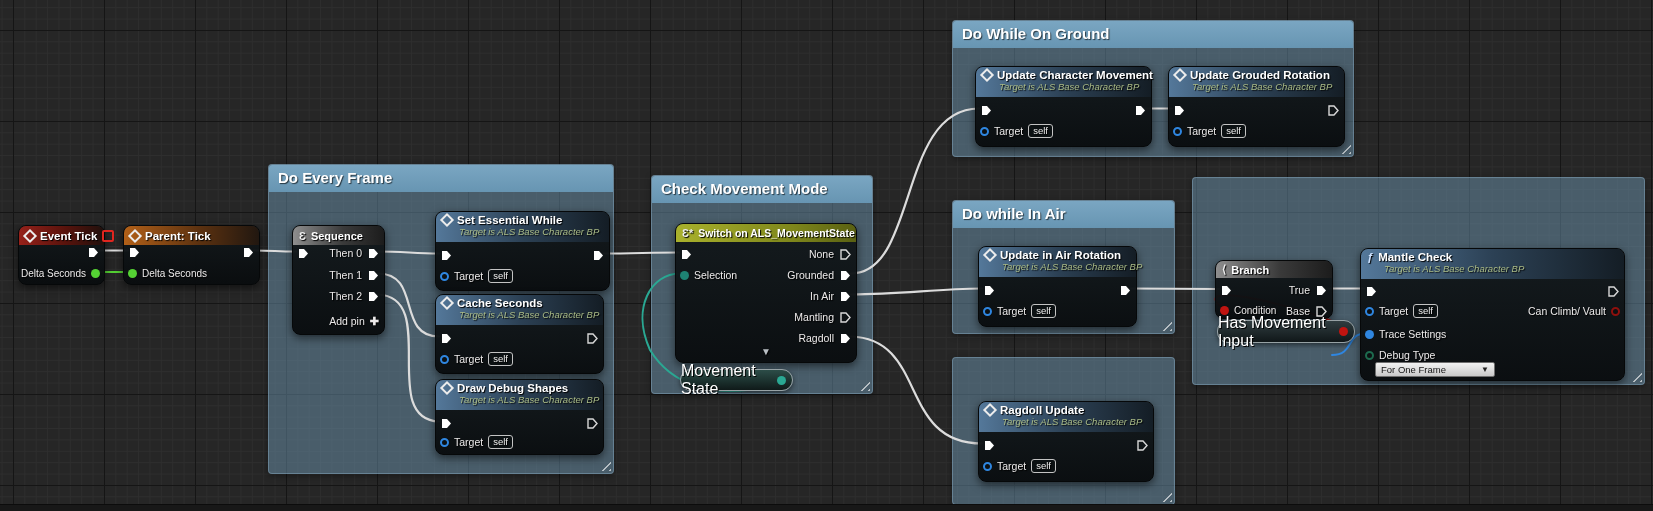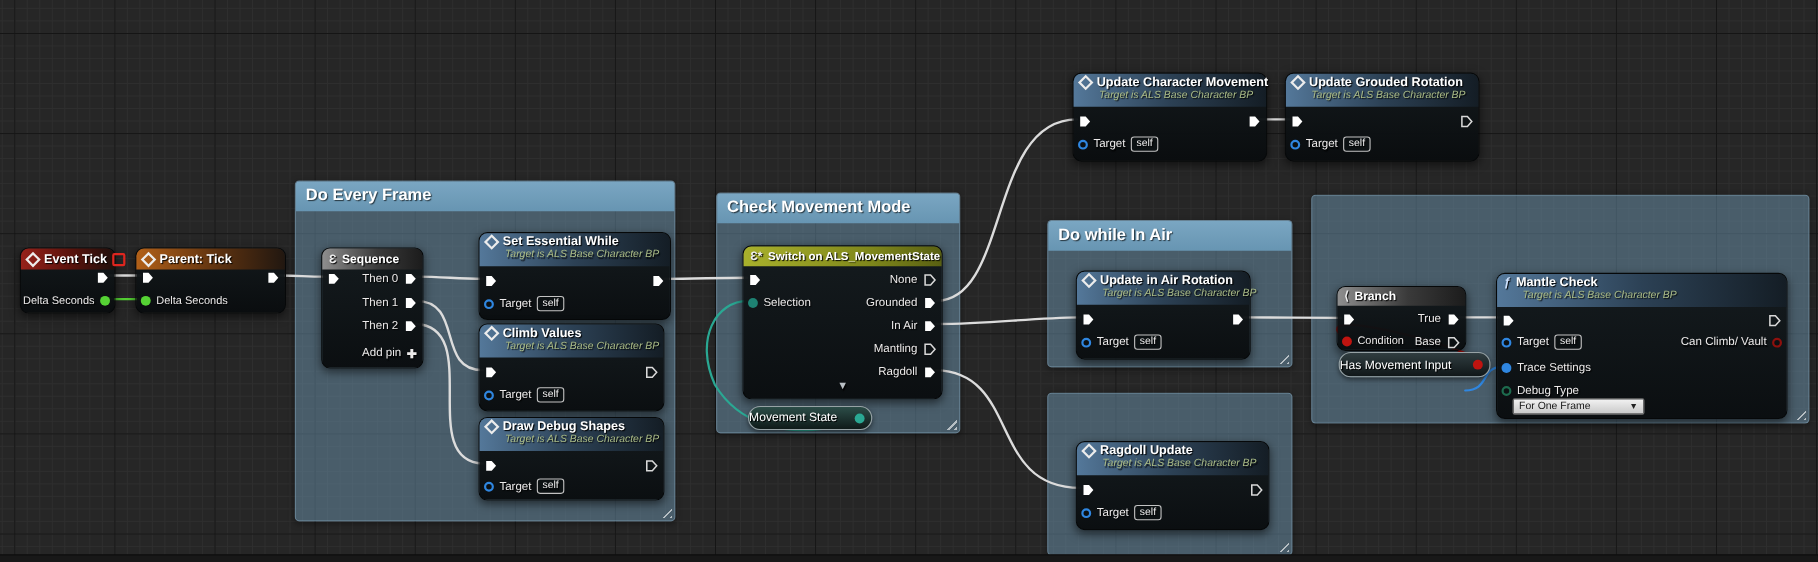--- a/index.html
+++ b/index.html
@@ -30,21 +30,21 @@
   .h-gray{background:linear-gradient(90deg,#8e8e8e,#3a3a3a 55%,#1c1c1c);}
   .h-olive{background:linear-gradient(90deg,#a9b12c,#7e861b 65%,#596012);}
   .diamond{width:6px;height:6px;border:2px solid #ececec;transform:rotate(45deg);flex:none;background:transparent;}
   .stopbox{width:8px;height:8px;border:2px solid #e0261f;border-radius:2px;margin-left:auto;flex:none;}
   .prow{position:absolute;display:flex;align-items:center;gap:5px;height:14px;font-size:10.5px;color:#eceaea;text-shadow:1px 1px 1px #000;white-space:nowrap;}
   .prow.out{justify-content:flex-end;}
   .cpin{width:9px;height:9px;border-radius:50%;flex:none;box-sizing:border-box;}
   .ring{background:#0c1012;border:2.5px solid;}
   .fill{border:none;}
   .selfbox{border:1px solid #c3c3c3;border-radius:3px;padding:0 4px;font-size:9.5px;color:#efefef;background:#0c1113;line-height:12px;}
-  .pill{position:absolute;background:linear-gradient(180deg,#303d40,#101719);border:1px solid #97a2a5;border-radius:11px;display:flex;align-items:center;justify-content:flex-start;gap:6px;font-size:11px;color:#fff;text-shadow:1px 1px 0 #000;box-shadow:0 2px 5px rgba(0,0,0,.5);}
+  .pill{position:absolute;background:linear-gradient(180deg,#303d40,#101719);border:1px solid #97a2a5;border-radius:11px;display:flex;align-items:center;justify-content:flex-start;gap:6px;font-size:16px;color:#fff;text-shadow:1px 1px 0 #000;box-shadow:0 2px 5px rgba(0,0,0,.5);}
   .pill .cpin{position:absolute;right:6px;}
   .pill.teal{background:linear-gradient(180deg,#2c4d48,#0f1a19);}
   .execsvg{flex:none;display:block;}
   .nicon{font-weight:bold;color:#efefef;font-size:11px;flex:none;text-shadow:1px 1px 1px #000;}
   .dropdown{position:absolute;background:linear-gradient(#f2f2f2,#c9c9c9);color:#141414;font-size:9.5px;border:1px solid #6f6f6f;border-radius:2px;height:15px;display:flex;align-items:center;justify-content:space-between;padding:0 5px;box-sizing:border-box;text-shadow:none;}
   .dropdown .arr{font-size:8px;color:#222;}
   .collapsearrow{position:absolute;left:50%;transform:translateX(-50%);color:#b9bfc4;font-size:10px;text-shadow:1px 1px 1px #000;}
   .bottomstrip{position:absolute;left:0;right:0;bottom:0;height:6px;background:#181818;border-top:1px solid #0c0c0c;}
   svg.wires{position:absolute;left:0;top:0;pointer-events:none;}
 </style>
@@ -55,20 +55,26 @@
 
   <div class="comment" style="left:268px;top:164px;width:344px;height:308px">
     <div class="chead">
         <span>Do Every Frame</span>
       </div>
     <div class="rhandle"></div>
   </div>
   <div class="comment" style="left:651px;top:175px;width:220px;height:217px">
     <div class="chead">
         <span>Check Movement Mode</span>
+      </div>
+    <div class="rhandle"></div>
+  </div>
+  <div class="comment" style="left:952px;top:20px;width:400px;height:135px">
+    <div class="chead">
+        <span>Do While On Ground</span>
       </div>
     <div class="rhandle"></div>
   </div>
   <div class="comment" style="left:952px;top:200px;width:221px;height:132px">
     <div class="chead">
         <span>Do while In Air</span>
       </div>
     <div class="rhandle"></div>
   </div>
   <div class="comment" style="left:952px;top:357px;width:221px;height:146px">
@@ -193,21 +199,21 @@
       <span class="cpin ring" style="border-color:#2f86e0"></span>
       <span>Target</span>
       <span class="selfbox">self</span>
     </div>
   </div>
 
   <div class="node" style="left:435px;top:294px;width:167px;height:78px">
     <div class="fhead h-blue">
       <div class="trow">
           <span class="diamond"></span>
-          <span>Climb Values</span>
+          <span>Cache Seconds</span>
         </div>
       <div class="srow">Target is ALS Base Character BP</div>
     </div>
     <div class="prow" style="left:4px;top:36px">
       <svg class="execsvg" width="13" height="13" viewBox="0 0 13 13">
           <path d="M2 2 h5 L11 6.5 L7 11 H2 z" fill="#fff"></path>
         </svg>
     </div>
     <div class="prow out" style="right:4px;top:36px">
       <svg class="execsvg" width="13" height="13" viewBox="0 0 13 13">

